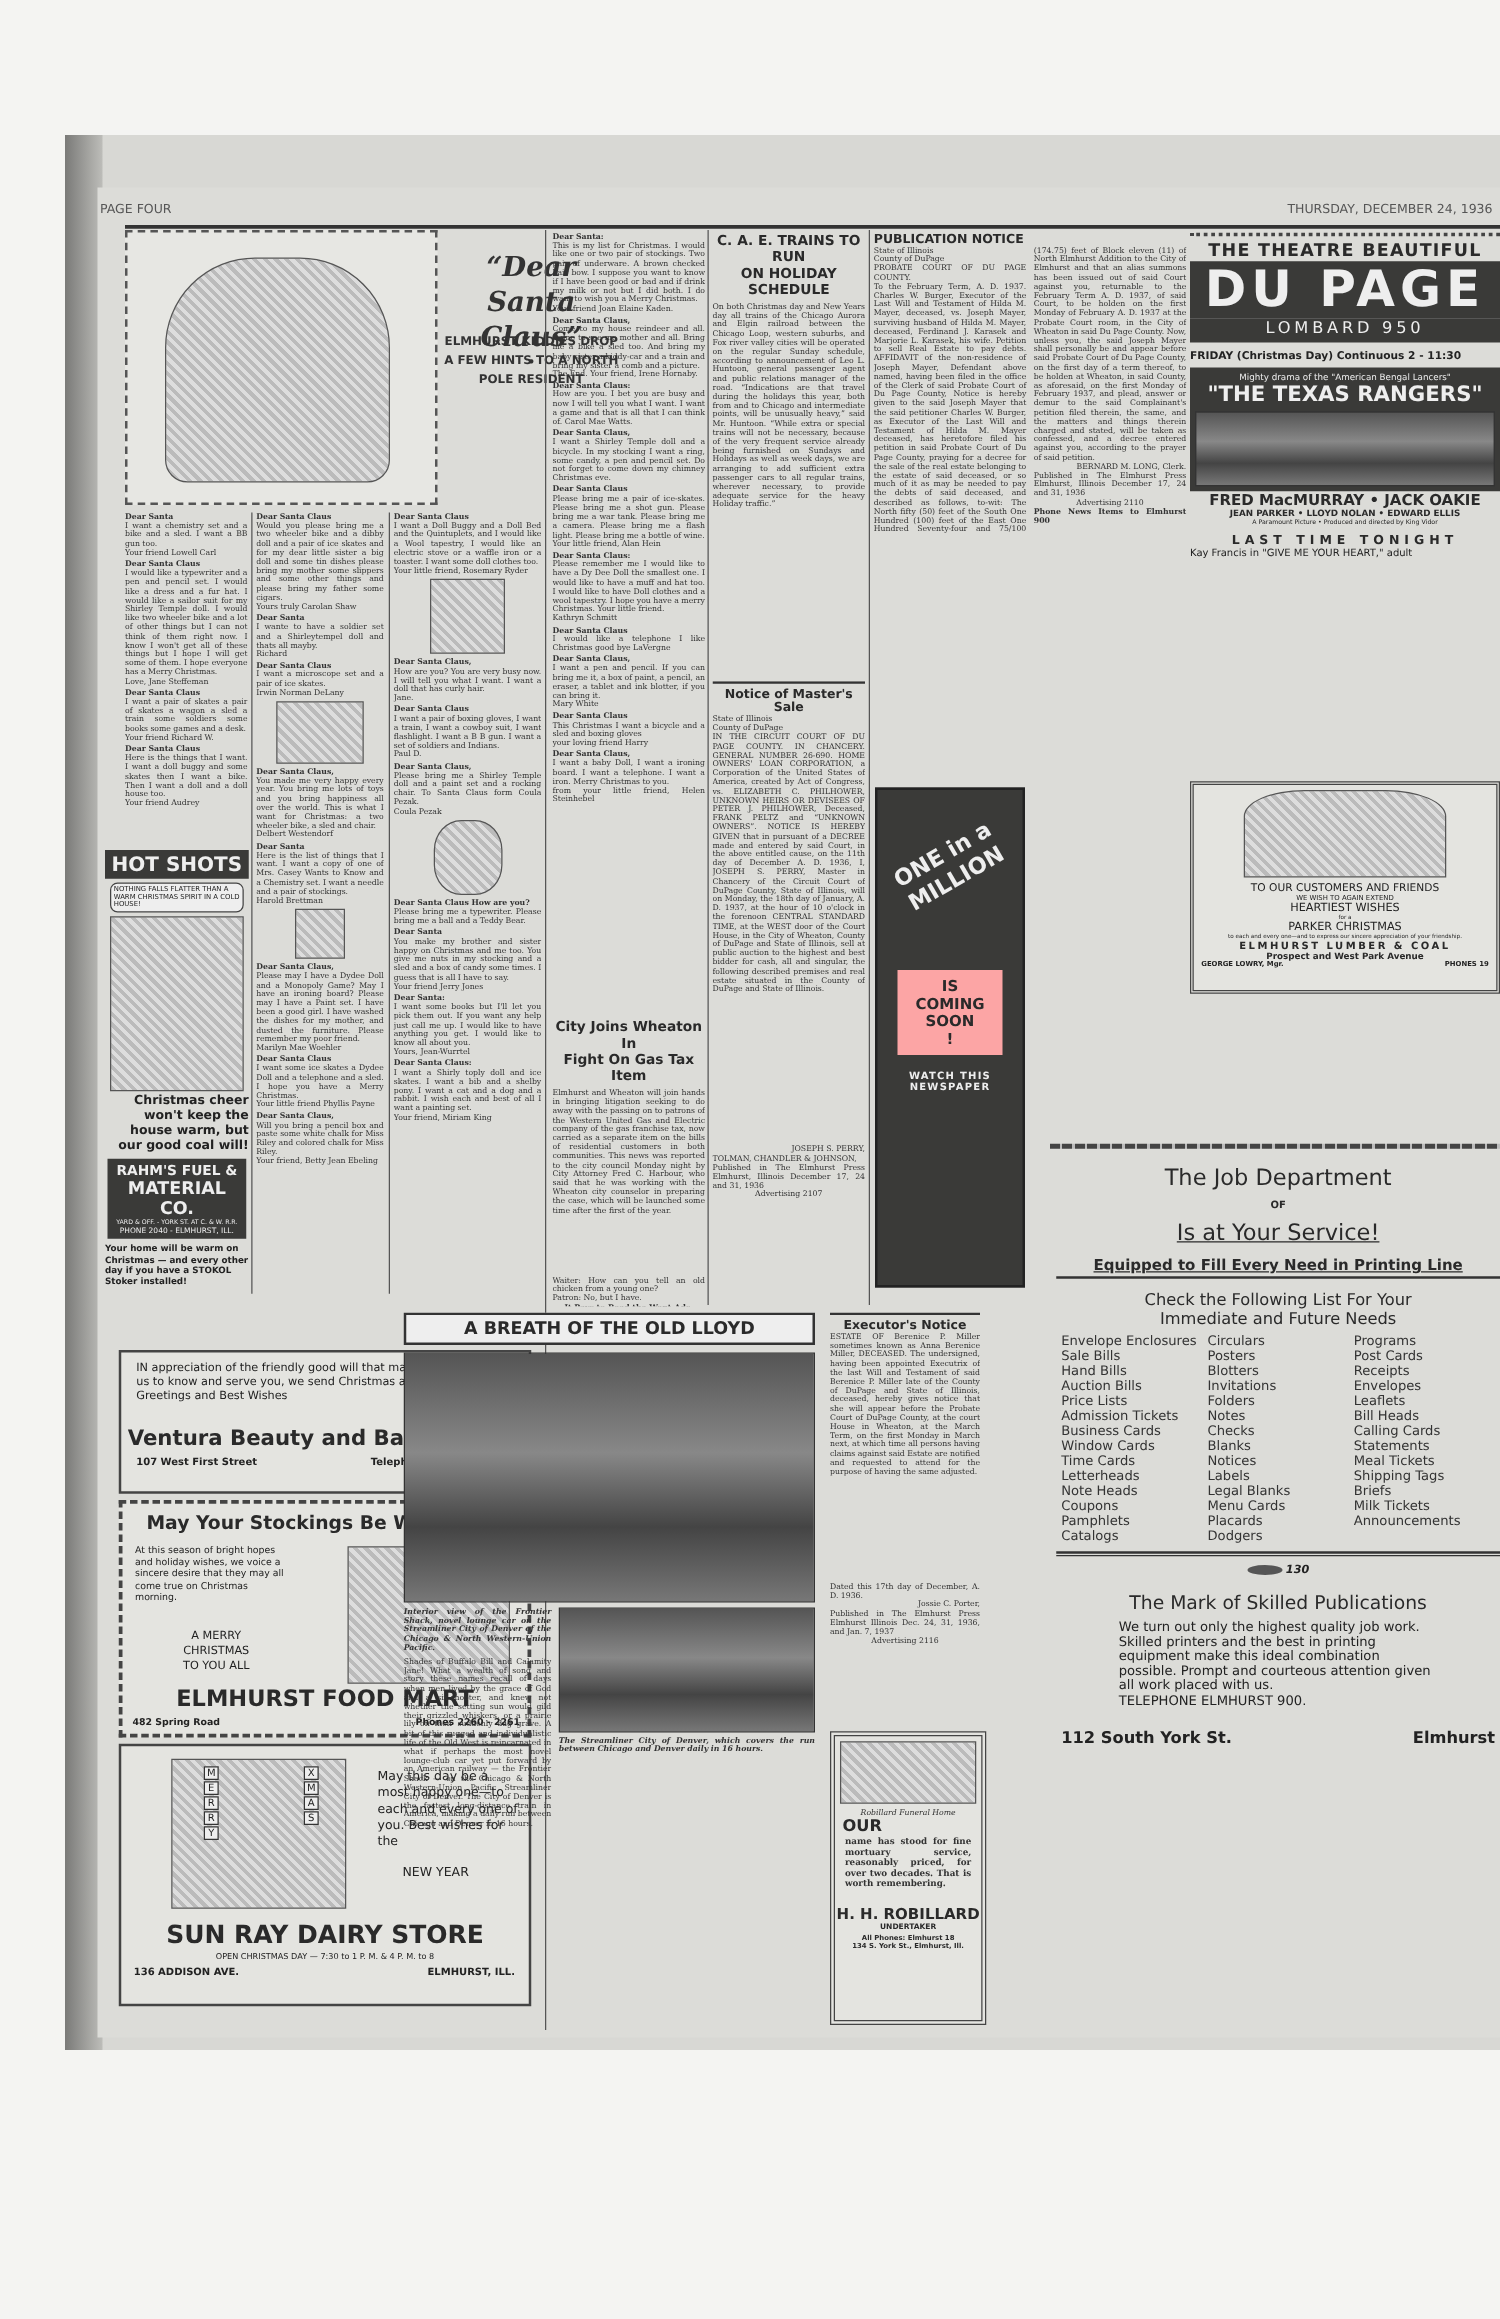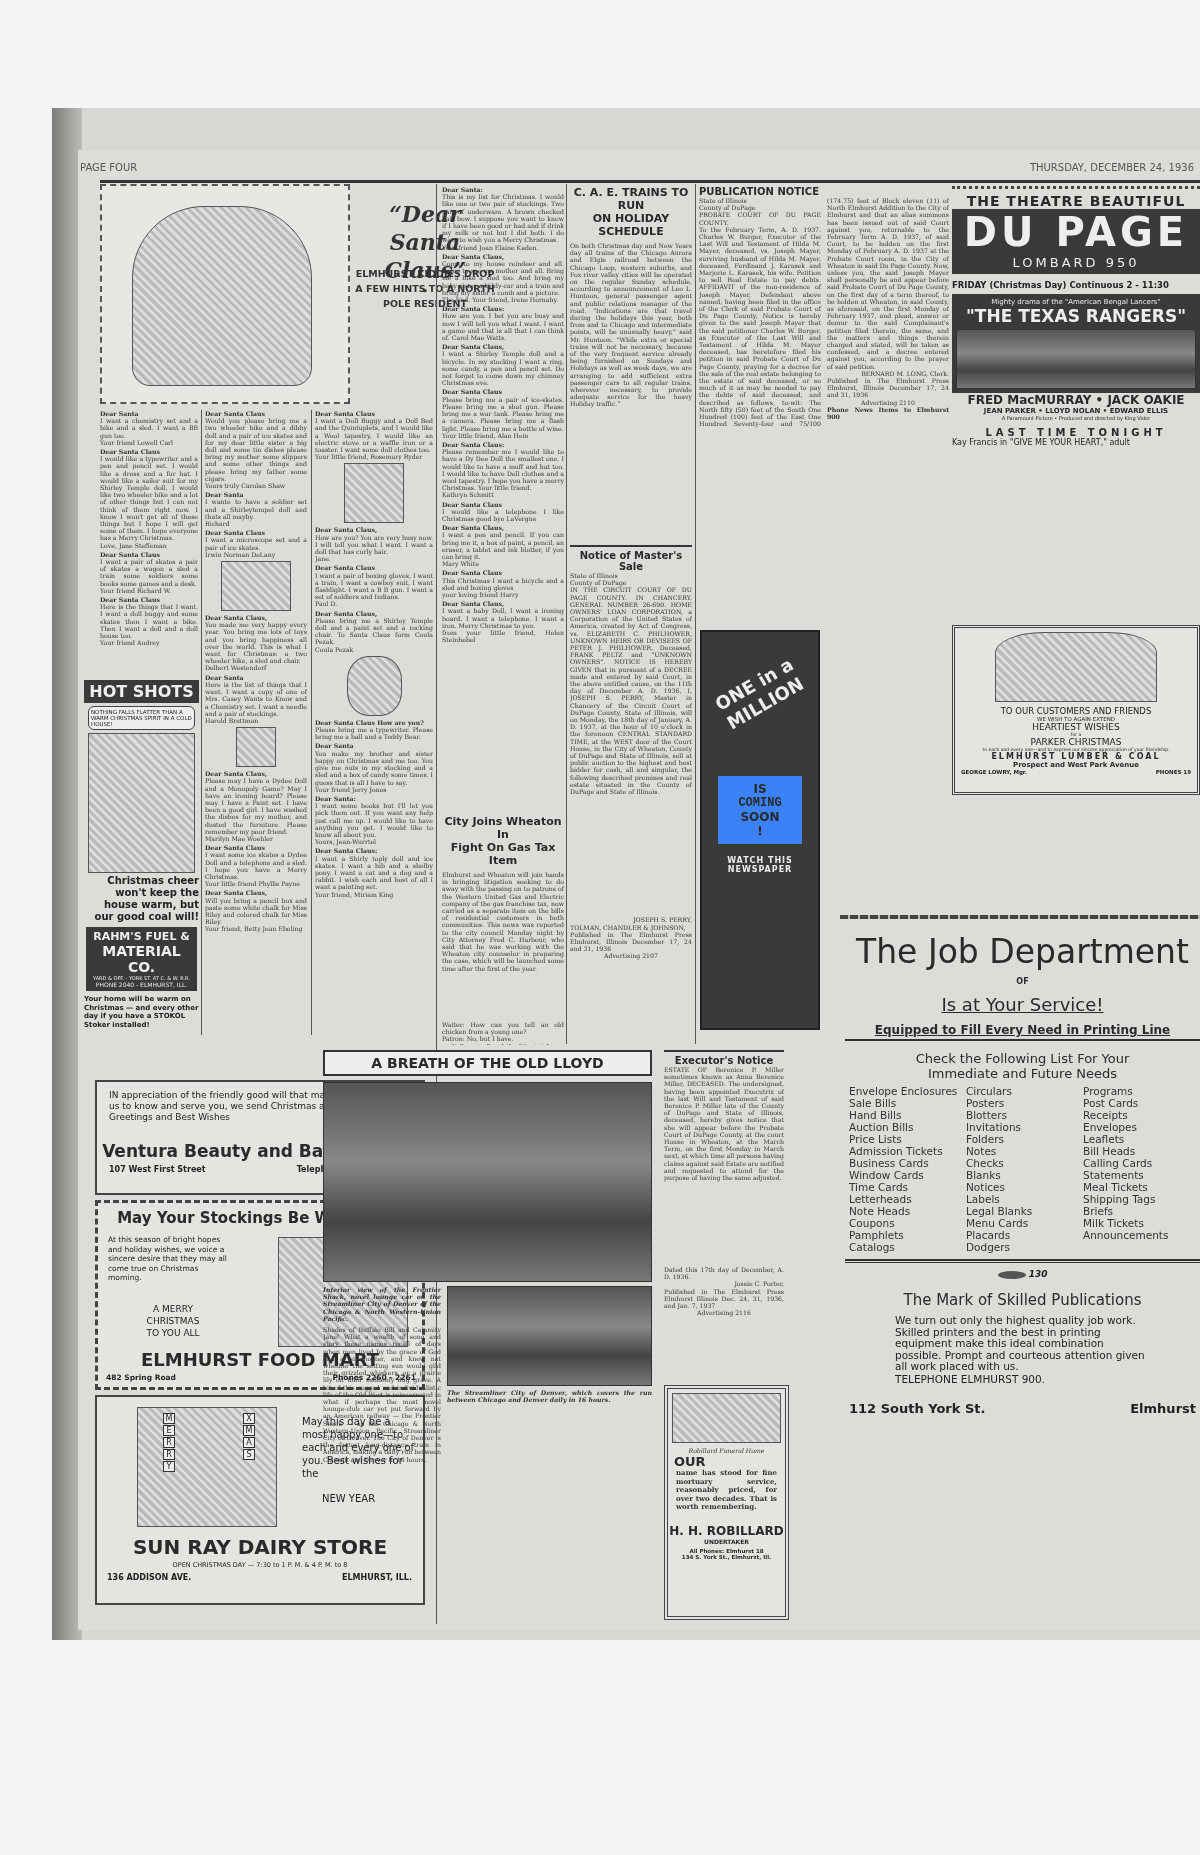--- a/index.html
+++ b/index.html
@@ -240,23 +240,23 @@
     <div>To the February Term, A. D. 1937. Charles W. Burger, Executor of the Last Will and Testament of Hilda M. Mayer, deceased, vs. Joseph Mayer, surviving husband of Hilda M. Mayer, deceased, Ferdinand J. Karasek and Marjorie L. Karasek, his wife. Petition to sell Real Estate to pay debts. AFFIDAVIT of the non-residence of Joseph Mayer, Defendant above named, having been filed in the office of the Clerk of said Probate Court of Du Page County, Notice is hereby given to the said Joseph Mayer that the said petitioner Charles W. Burger, as Executor of the Last Will and Testament of Hilda M. Mayer deceased, has heretofore filed his petition in said Probate Court of Du Page County, praying for a decree for the sale of the real estate belonging to the estate of said deceased, or so much of it as may be needed to pay the debts of said deceased, and described as follows, to-wit: The North fifty (50) feet of the South One Hundred (100) feet of the East One Hundred Seventy-four and 75/100 (174.75) feet of Block eleven (11) of North Elmhurst Addition to the City of Elmhurst and that an alias summons has been issued out of said Court against you, returnable to the February Term A. D. 1937, of said Court, to be holden on the first Monday of February A. D. 1937 at the Probate Court room, in the City of Wheaton in said Du Page County. Now, unless you, the said Joseph Mayer shall personally be and appear before said Probate Court of Du Page County, on the first day of a term thereof, to be holden at Wheaton, in said County, as aforesaid, on the first Monday of February 1937, and plead, answer or demur to the said Complainant's petition filed therein, the same, and the matters and things therein charged and stated, will be taken as confessed, and a decree entered against you, according to the prayer of said petition.</div>
     <div style="text-align:right;">BERNARD M. LONG, Clerk.</div>
     <div>Published in The Elmhurst Press Elmhurst, Illinois December 17, 24 and 31, 1936</div>
     <div style="text-align:center;"><span>Advertising</span> <span>2110</span></div>
     <div style="font-weight:bold;">Phone News Items to Elmhurst 900</div>
   </div>
 </div>
 
 <div class="ad darkbox" style="left:700px;top:630px;width:120px;height:400px;border:2px solid #222;">
   <div class="headline" style="color:#eee;font-size:18px;line-height:22px;margin-top:40px;transform:rotate(-30deg);">ONE in a MILLION</div>
-  <div style="background:#3b82f6;color:#222;margin:60px 16px 12px;padding:6px 0;text-align:center;">
+  <div style="background:#fca5a5;color:#222;margin:60px 16px 12px;padding:6px 0;text-align:center;">
     <div class="headline" style="font-size:12px;">IS</div>
-    <div class="headline" style="font-size:12px;font-family:Liberation Mono, monospace;">COMING</div>
+    <div class="headline" style="font-size:12px;">COMING</div>
     <div class="headline" style="font-size:12px;">SOON</div>
     <div class="headline" style="font-size:12px;">!</div>
   </div>
   <div class="headline" style="color:#eee;font-size:8px;margin-top:10px;padding:0 14px;letter-spacing:1px;">WATCH THIS NEWSPAPER</div>
 </div>
 
 <div class="box" style="left:952px;top:186px;width:248px;height:355px;overflow:hidden;">
   <div class="headline" style="font-size:14px;letter-spacing:1px;border-top:3px dotted #444;padding-top:4px;">THE THEATRE BEAUTIFUL</div>
   <div class="darkbox headline" style="font-size:40px;line-height:46px;letter-spacing:4px;">DU PAGE</div>
   <div class="darkbox headline" style="font-size:13px;letter-spacing:3px;font-weight:normal;padding-bottom:4px;">LOMBARD 950</div>
@@ -284,21 +284,21 @@
   <div class="headline" style="font-size:8px;letter-spacing:2px;">ELMHURST LUMBER &amp; COAL</div>
   <div class="headline" style="font-size:7px;">Prospect and West Park Avenue</div>
   <div class="sans" style="display:flex;justify-content:space-between;font-size:5.5px;font-weight:bold;padding:0 6px;">
     <span>GEORGE LOWRY, Mgr.</span>
     <span>PHONES 19</span>
   </div>
 </div>
 <div class="box" style="left:840px;top:915px;width:360px;height:4px;background:repeating-linear-gradient(90deg,#444 0 8px,#bbb 8px 10px);"></div>
 
 <div class="box" style="left:845px;top:920px;width:355px;height:700px;">
-  <div class="headline" style="font-size:33px;margin-top:12px;font-weight:normal;">The Job Department</div>
+  <div class="headline" style="font-size:18px;margin-top:12px;font-weight:normal;">The Job Department</div>
   <div class="headline" style="font-size:8px;margin-top:6px;">OF</div>
   <div class="headline" style="font-size:18px;font-weight:normal;margin-top:8px;text-decoration:underline;">Is at Your Service!</div>
   <div class="headline" style="font-size:12px;margin-top:8px;border-bottom:2px solid #333;padding-bottom:2px;text-decoration:underline;">Equipped to Fill Every Need in Printing Line</div>
   <div class="headline" style="font-size:13px;font-weight:normal;margin-top:10px;text-align:center;">Check the Following List For Your</div>
   <div class="headline" style="font-size:13px;font-weight:normal;">Immediate and Future Needs</div>
   <div class="list3" style="margin-top:4px;padding-left:4px;">
     <div>
       <div>Envelope Enclosures</div>
       <div>Sale Bills</div>
       <div>Hand Bills</div>

